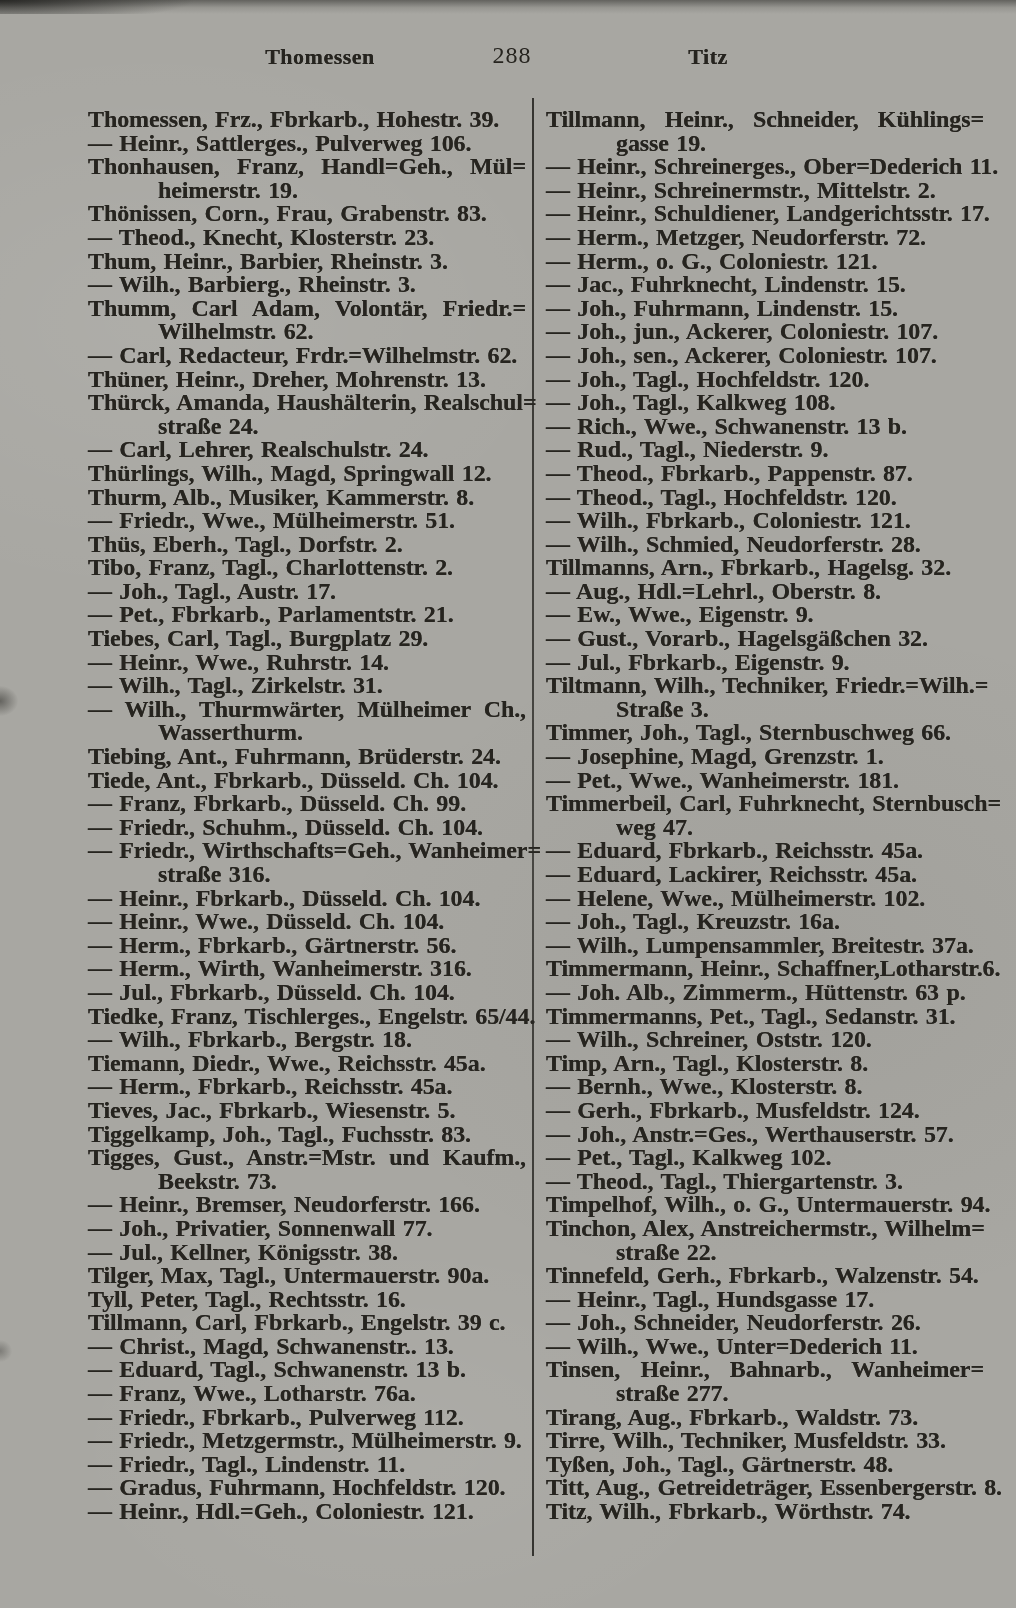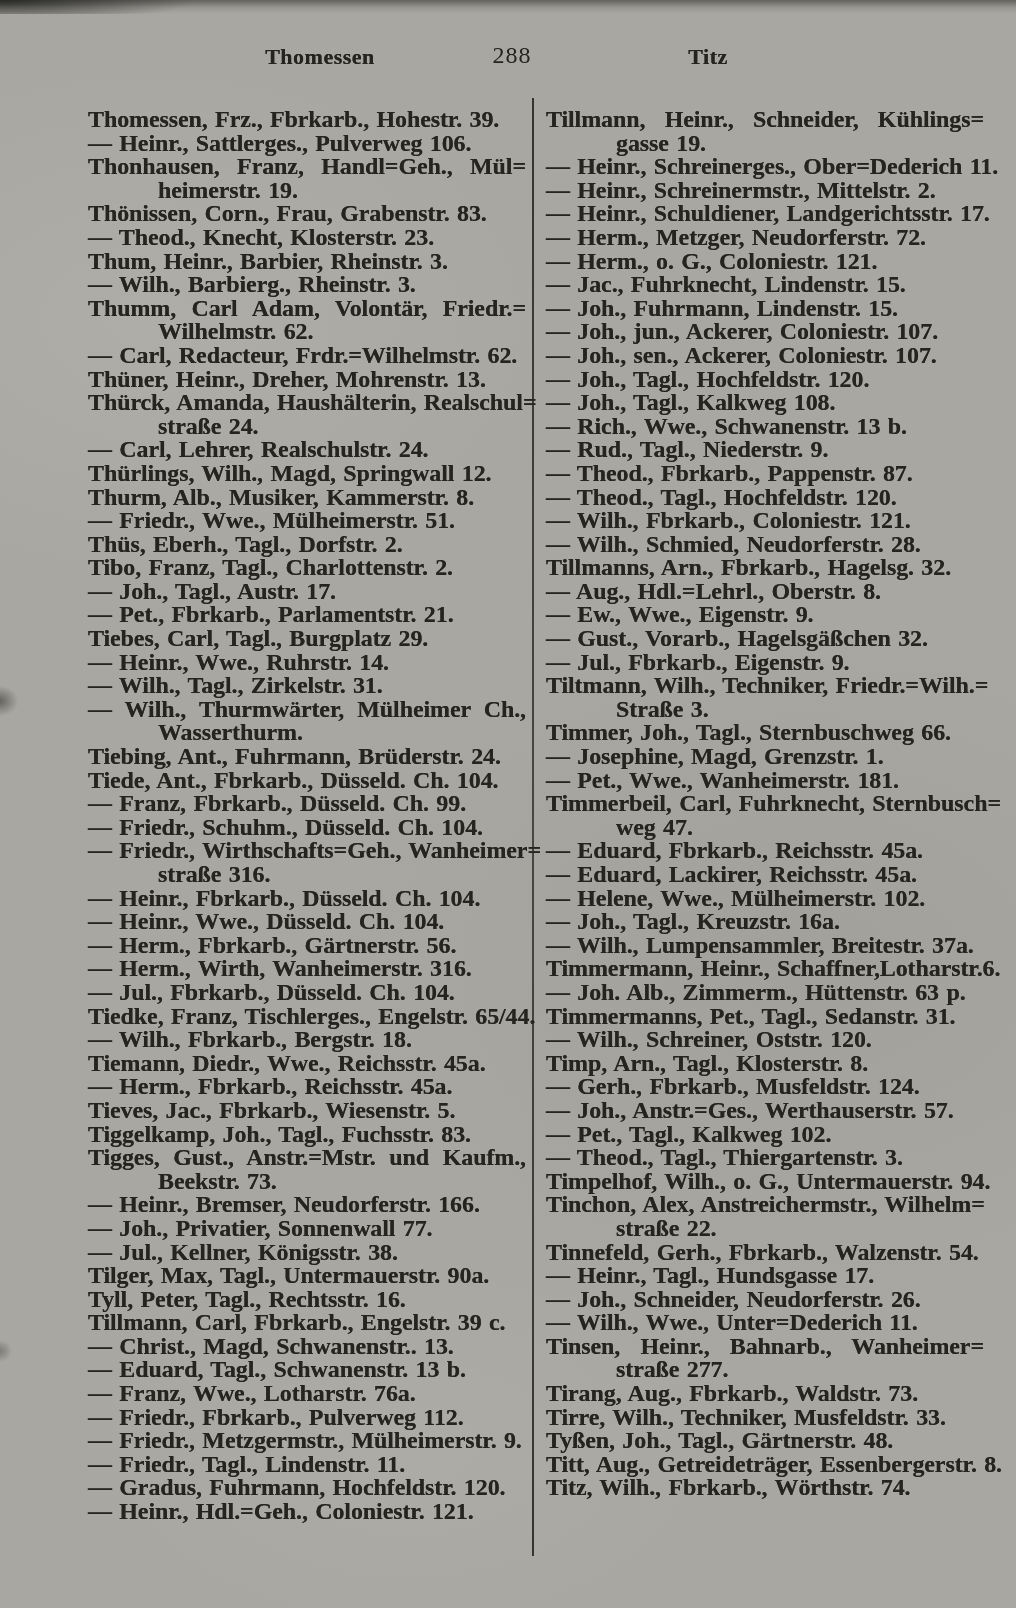--- a/index.html
+++ b/index.html
@@ -185,20 +185,21 @@
       <div class="line">— Eduard, Fbrkarb., Reichsstr. 45a.</div>
       <div class="line">— Eduard, Lackirer, Reichsstr. 45a.</div>
       <div class="line">— Helene, Wwe., Mülheimerstr. 102.</div>
       <div class="line">— Joh., Tagl., Kreuzstr. 16a.</div>
       <div class="line">— Wilh., Lumpensammler, Breitestr. 37a.</div>
       <div class="line">Timmermann, Heinr., Schaffner,Lotharstr.6.</div>
       <div class="line">— Joh. Alb., Zimmerm., Hüttenstr. 63 p.</div>
       <div class="line">Timmermanns, Pet., Tagl., Sedanstr. 31.</div>
       <div class="line">— Wilh., Schreiner, Oststr. 120.</div>
       <div class="line">Timp, Arn., Tagl., Klosterstr. 8.</div>
+      <div class="line">— Bernh., Wwe., Klosterstr. 8.</div>
       <div class="line">— Gerh., Fbrkarb., Musfeldstr. 124.</div>
       <div class="line">— Joh., Anstr.=Ges., Werthauserstr. 57.</div>
       <div class="line">— Pet., Tagl., Kalkweg 102.</div>
       <div class="line">— Theod., Tagl., Thiergartenstr. 3.</div>
       <div class="line">Timpelhof, Wilh., o. G., Untermauerstr. 94.</div>
       <div class="line fill">Tinchon, Alex, Anstreichermstr., Wilhelm=</div>
       <div class="line cont">straße 22.</div>
       <div class="line">Tinnefeld, Gerh., Fbrkarb., Walzenstr. 54.</div>
       <div class="line">— Heinr., Tagl., Hundsgasse 17.</div>
       <div class="line">— Joh., Schneider, Neudorferstr. 26.</div>

